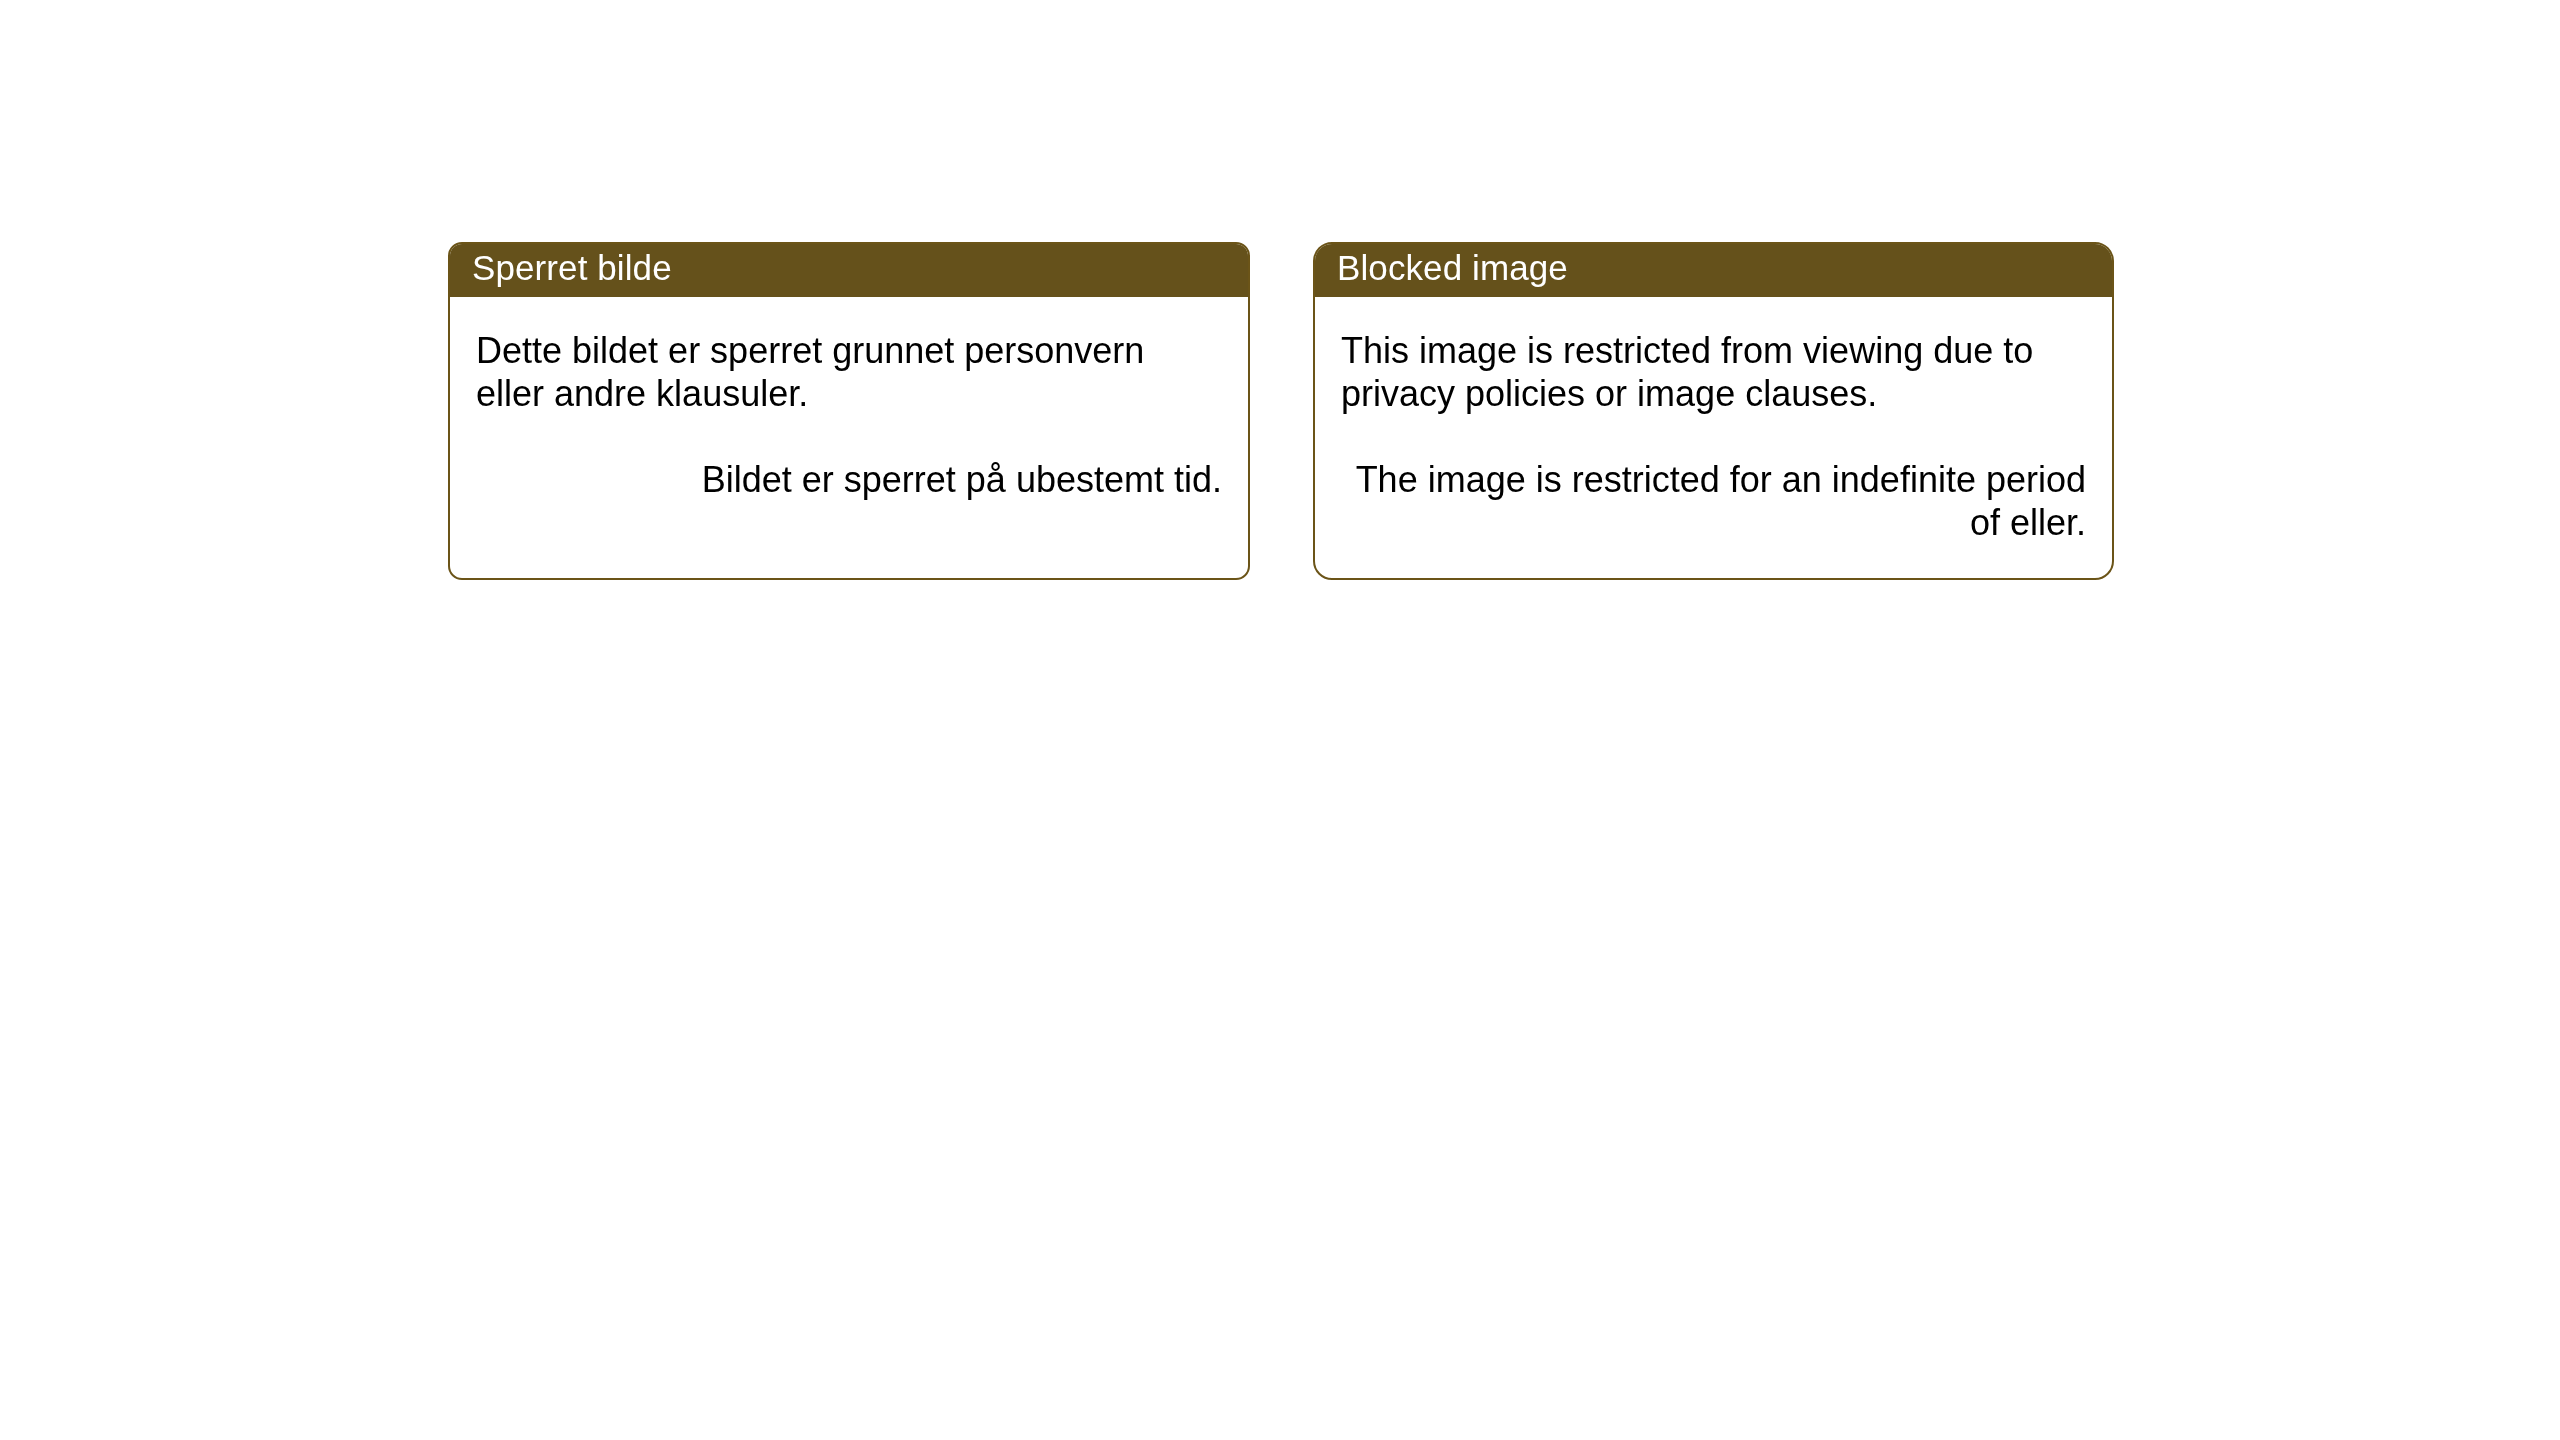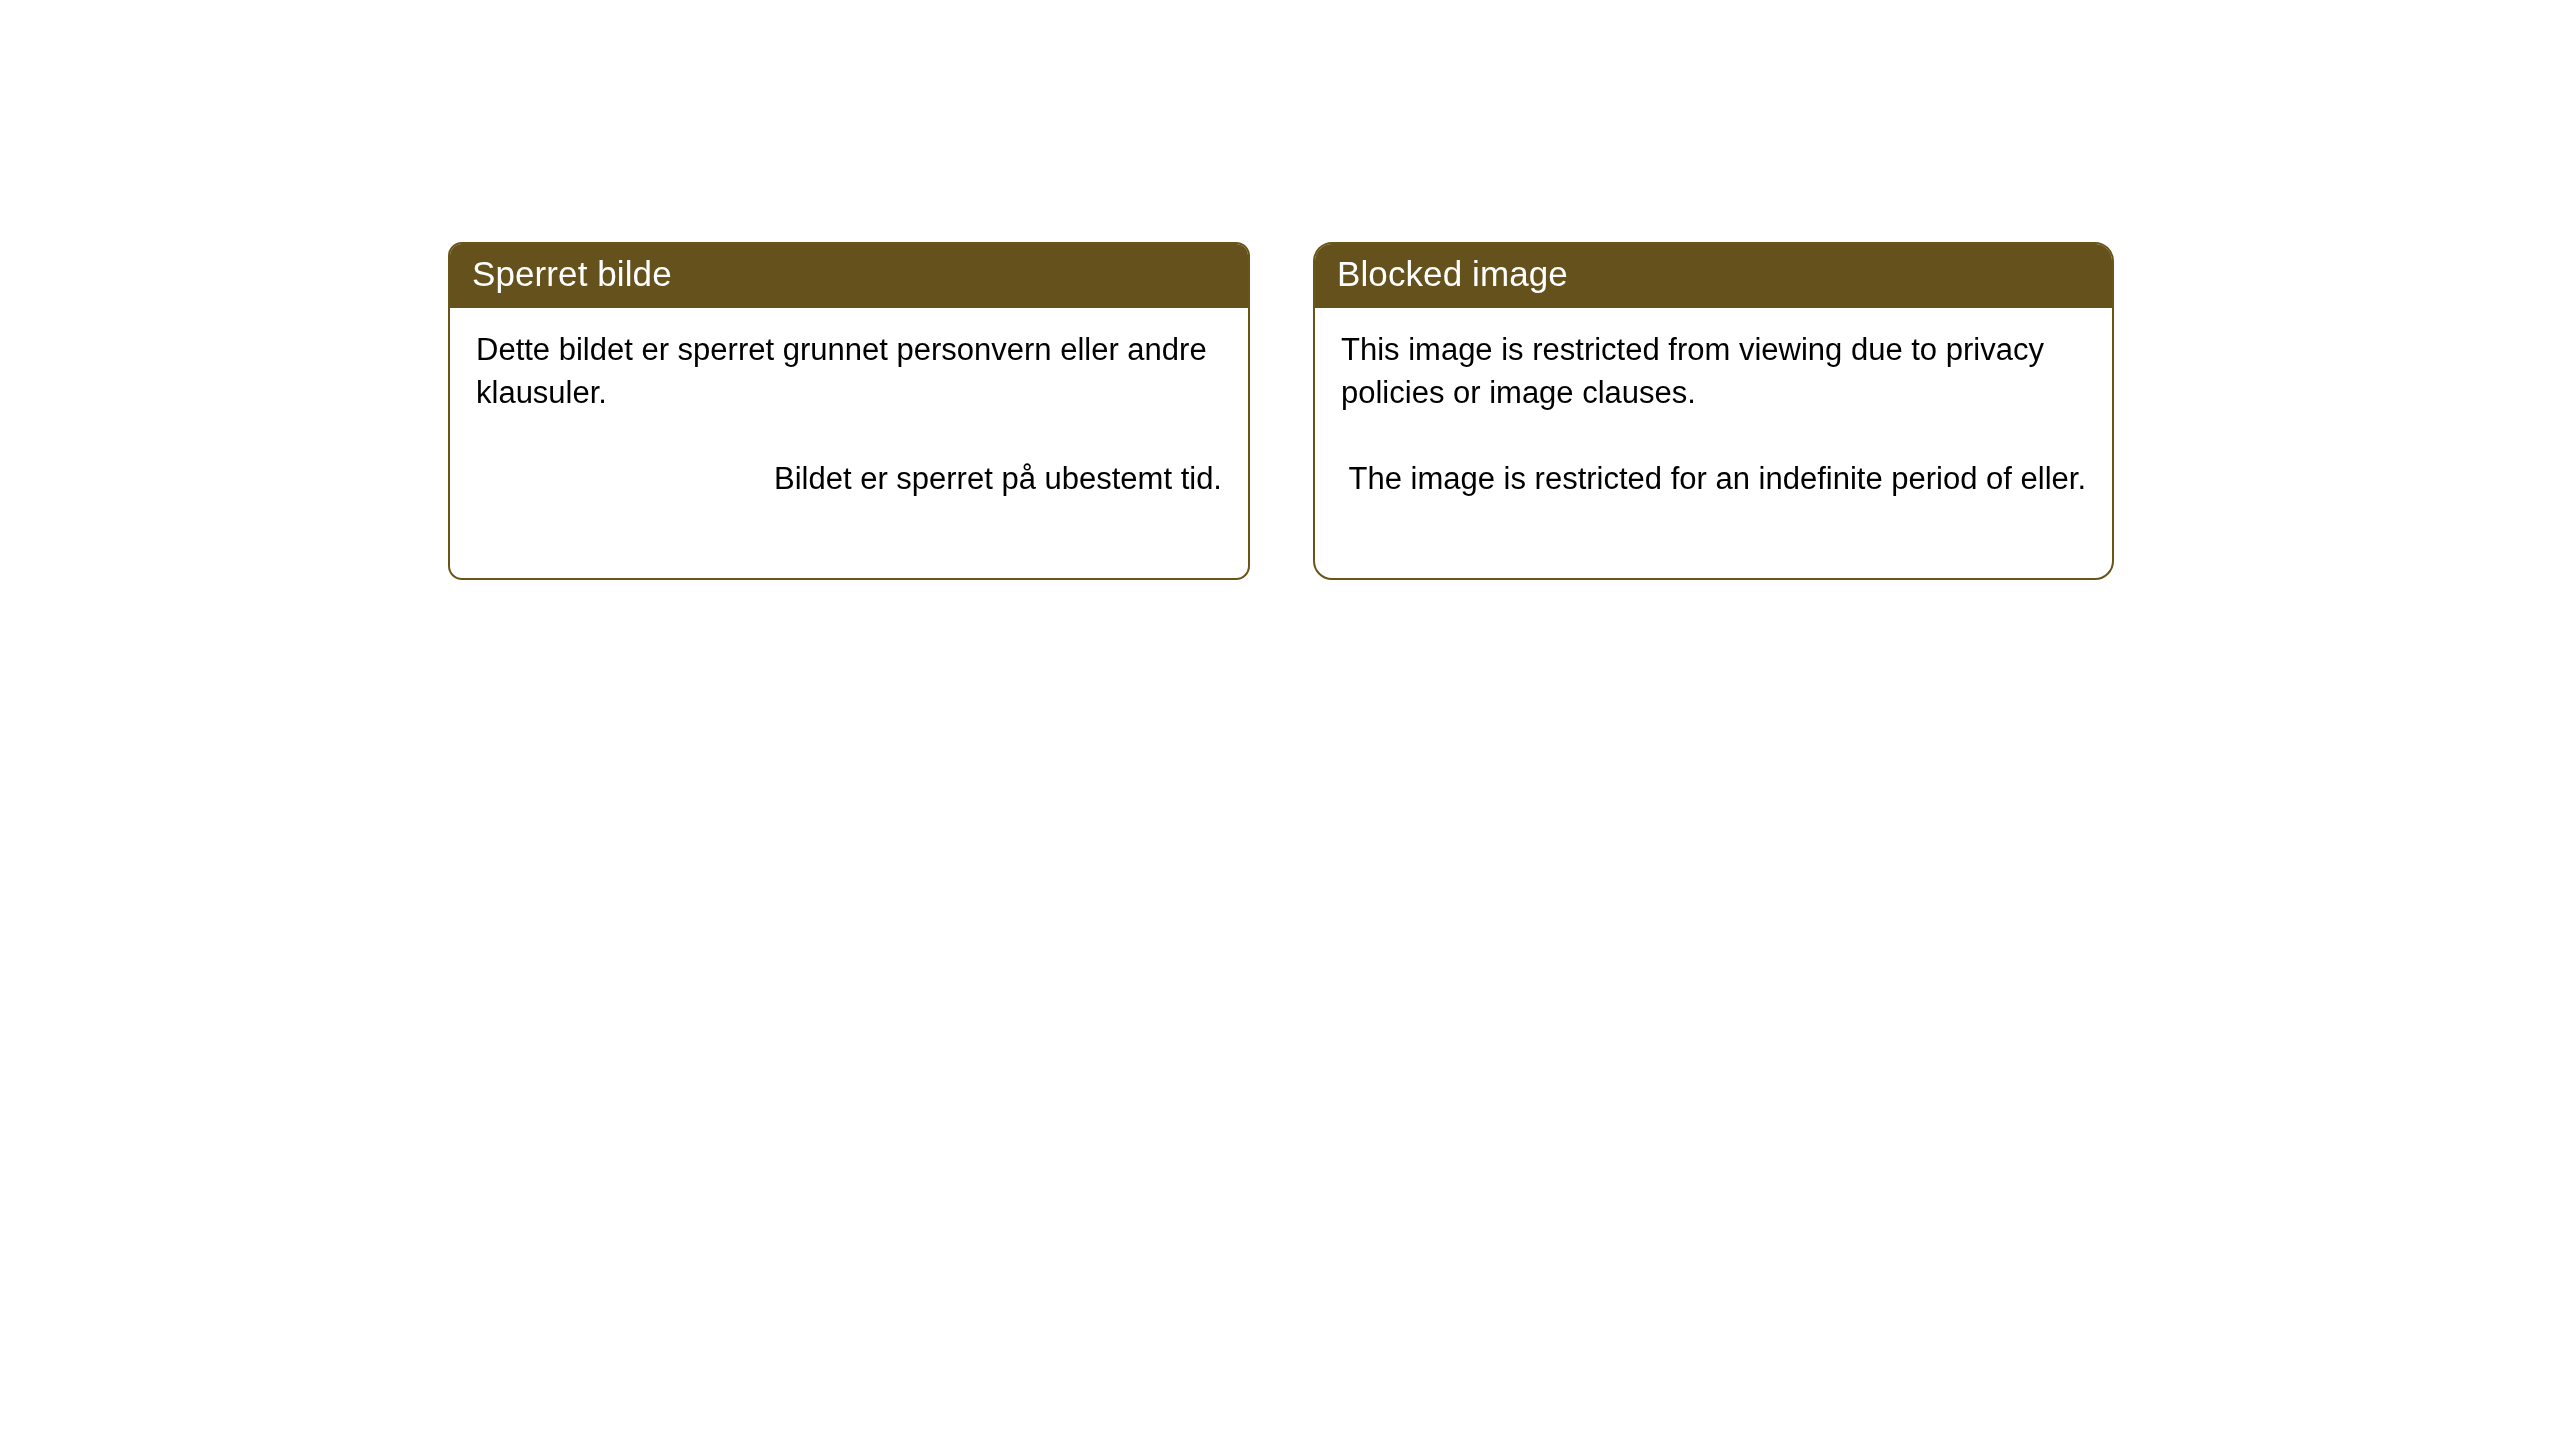--- a/index.html
+++ b/index.html
@@ -43,47 +43,47 @@
   .notice-card--en {
     left: 1313px;
     top: 242px;
     width: 801px;
     height: 338px;
     border-radius: 19px;
   }
 
   .notice-header {
     box-sizing: border-box;
-    height: 66px;
+    height: 55px;
     background: #65511b;
     display: flex;
     align-items: center;
     padding: 0 0 4px 24px;
-    margin: -2px -2px 0 -2px;
+    margin: -2px -2px 12px -2px;
     border-top-left-radius: 13px;
     border-top-right-radius: 13px;
   }
 
   .notice-header-title {
     color: #ffffff;
     font-size: 35px;
     line-height: 1;
     font-weight: 400;
     letter-spacing: 0.1px;
     white-space: nowrap;
   }
 
   .notice-body {
     padding: 20px 26px 0 26px;
   }
 
   .notice-paragraph {
     margin: 0;
     color: #000000;
-    font-size: 31px;
+    font-size: 36px;
     line-height: 43px;
     font-weight: 400;
   }
 
   .notice-paragraph + .notice-paragraph {
     margin-top: 43px;
     text-align: right;
   }
 </style>
 </head>

